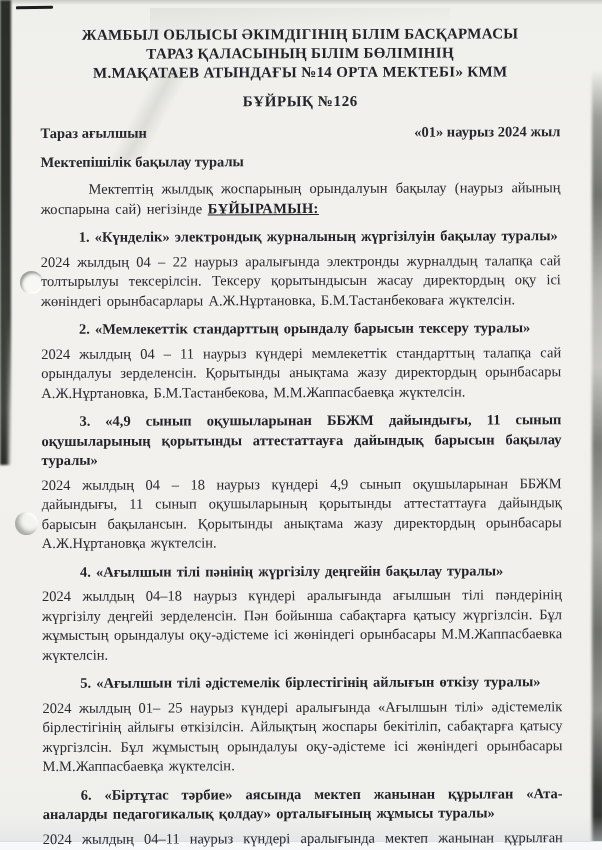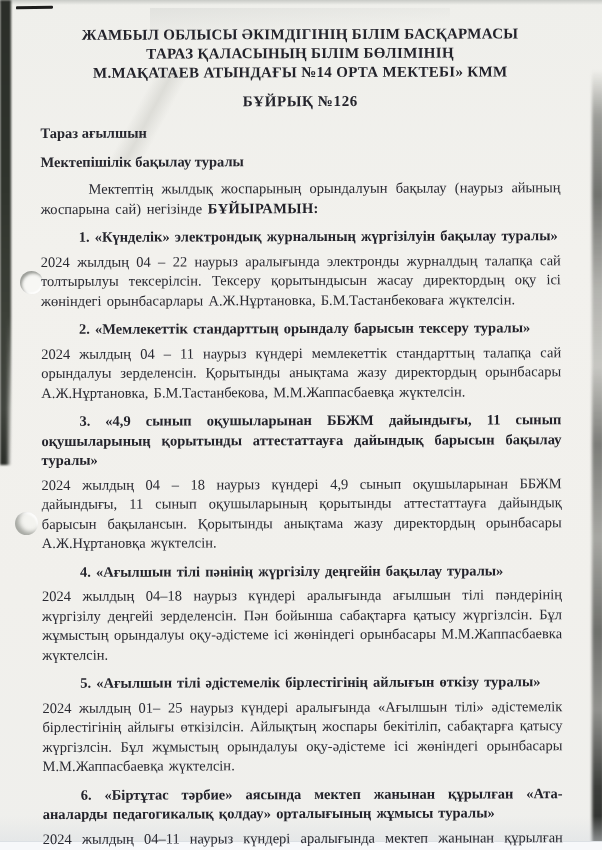--- a/index.html
+++ b/index.html
@@ -51,21 +51,21 @@
     border-top:1px solid #dce0e4;}
   
   .doc{position:absolute;left:40px;right:42px;top:26px;color:#292931;
     transform:rotate(-0.2deg);transform-origin:top left;}
   .h-org{margin:0;text-align:center;font-weight:bold;font-size:15px;line-height:19px;letter-spacing:.3px;color:#23232b;}
   .order-title{margin:11px 0 0;text-align:center;font-weight:bold;font-size:15px;letter-spacing:.6px;color:#23232b;}
   .meta-row{display:flex;justify-content:space-between;align-items:baseline;
     font-weight:bold;font-size:14.5px;margin-top:14px;color:#26262e;}
   .subject{font-weight:bold;font-size:14.5px;margin:12px 0 0;color:#26262e;}
   .intro{margin:9px 0 0;text-align:justify;text-indent:48px;font-size:14.5px;line-height:19.5px;word-spacing:2px;}
-  .intro b{letter-spacing:.4px;color:#22222a;}
+  .intro b{letter-spacing:.4px;color:#22222a;text-decoration:underline;}
   .sec-title{font-weight:bold;text-indent:38px;text-align:justify;font-size:14.5px;
     line-height:19.5px;margin:9px 0 0;word-spacing:1.5px;color:#23232b;}
   .sec-body{text-align:justify;font-size:14.5px;line-height:19.5px;margin:5px 0 0;word-spacing:1.5px;}
 </style>
 </head>
 <body>
 
 <div class="scan">
 
   <div class="top-fade"></div>
@@ -82,20 +82,21 @@
   <div class="doc">
 
     <p class="h-org">ЖАМБЫЛ ОБЛЫСЫ ӘКІМДІГІНІҢ БІЛІМ БАСҚАРМАСЫ</p>
     <p class="h-org">ТАРАЗ ҚАЛАСЫНЫҢ  БІЛІМ БӨЛІМІНІҢ</p>
     <p class="h-org">М.МАҚАТАЕВ АТЫНДАҒЫ №14 ОРТА МЕКТЕБІ»  КММ</p>
 
     <p class="order-title">БҰЙРЫҚ  №126</p>
 
     <div class="meta-row">
       <span>Тараз ағылшын</span>
+      <span>«01» наурыз 2024 жыл</span>
     </div>
 
     <p class="subject">Мектепішілік бақылау туралы</p>
 
     <p class="intro"><span>Мектептің жылдық жоспарының орындалуын бақылау (наурыз айының жоспарына сай) негізінде </span><b>БҰЙЫРАМЫН:</b></p>
 
     <div>
       <p class="sec-title">1. «Күнделік» электрондық журналының жүргізілуін бақылау туралы»</p>
       <p class="sec-body">2024 жылдың 04 – 22 наурыз аралығында электронды журналдың талапқа сай толтырылуы тексерілсін. Тексеру қорытындысын жасау директордың оқу ісі жөніндегі орынбасарлары А.Ж.Нұртановка, Б.М.Тастанбековаға жүктелсін.</p>
     </div>

